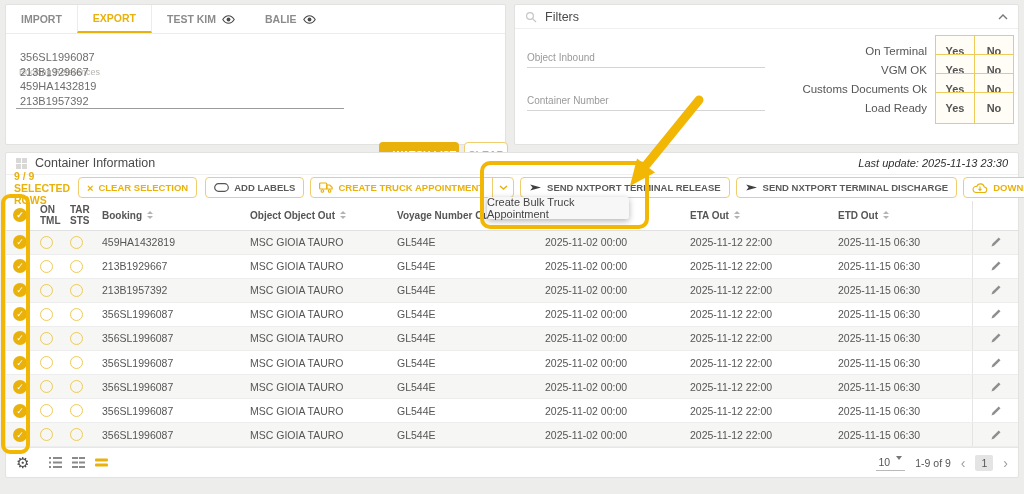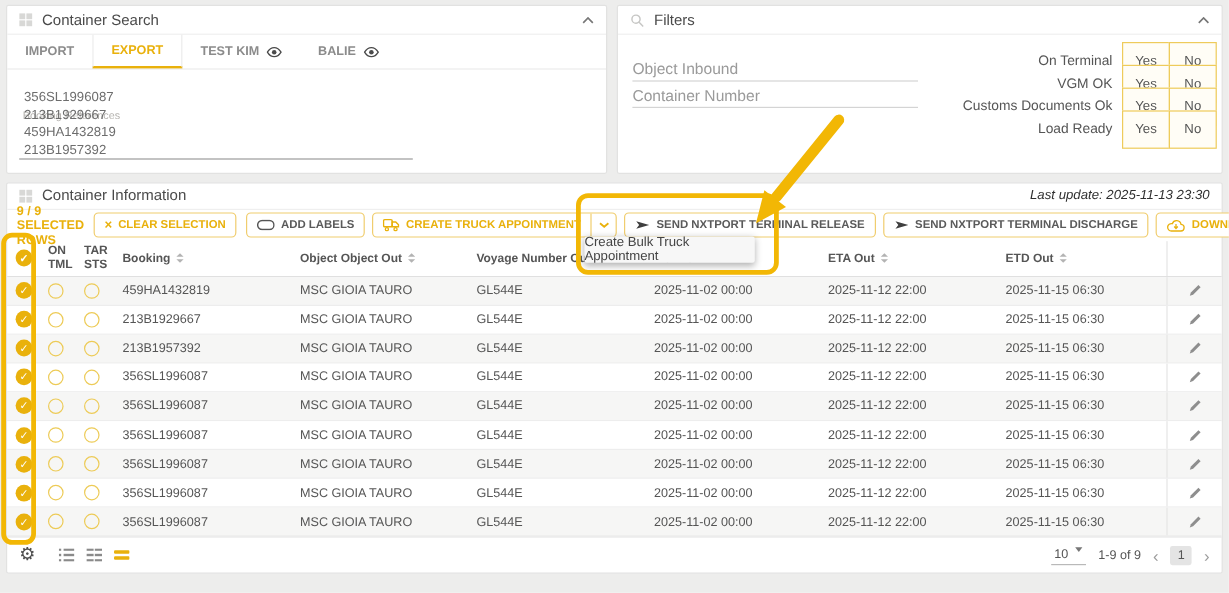--- a/index.html
+++ b/index.html
@@ -54,32 +54,32 @@
     position: absolute; display: flex; align-items: center; justify-content: center;
     background: #fff; color: #e9b10c; font-size: 10.5px; font-weight: bold;
     border: 1.5px solid #f0cd6e; border-radius: 4px; cursor: pointer;
   }
   #watch-list-btn { left: 373px; top: 108px; width: 80px; height: 25px; }
   #clear-btn { left: 458px; top: 108px; width: 44px; height: 25px; }
   
   #filters { left: 514px; top: 4px; width: 505px; height: 141px; }
   .filter-inputs { position: absolute; left: 12px; top: 42px; display: flex; flex-direction: column; }
   .filter-inputs input {
-    width: 238px; height: 21px; margin-bottom: 1px;
+    width: 238px; height: 21px; margin-bottom: 22px;
     border: none; border-bottom: 1px solid #d4d4d4;
-    font-size: 13px; color: #555; background: transparent; outline: none;
+    font-size: 10px; color: #555; background: transparent; outline: none;
     font-family: "Liberation Sans", sans-serif;
   }
   .filter-inputs input::placeholder { color: #9a9a9a; }
   .toggles { position: absolute; right: 4px; top: 37px; }
   .trow-t { display: flex; align-items: center; height: 20px; margin-top: -1px; }
   .trow-t .tlabel { width: 130px; text-align: right; margin-right: 8px; font-size: 11.5px; color: #555; }
   .ynbox {
     width: 40px; height: 32px; display: flex; align-items: center; justify-content: center;
-    border: 1px solid #eecb5b; background: #fffdf6; font-size: 11px; color: #555; cursor: pointer;
+    border: 1px solid #eecb5b; background: #fffdf6; font-size: 11px; color: #555; cursor: pointer; font-weight: bold;
   }
   .ynbox + .ynbox { margin-left: -1px; }
   
   #container-info { left: 5px; top: 152px; width: 1014px; height: 326px; display: flex; flex-direction: column; }
   #container-info .phead { height: 22px; }
   .lastupdate { margin-left: auto; font-style: italic; font-size: 11px; color: #2f2f2f; }
   .toolbar { display: flex; align-items: center; height: 26px; padding: 0 8px; gap: 8px; }
   .sel-count { color: #e9b10c; font-size: 10.5px; font-weight: bold; }
   .tbtn {
     display: flex; align-items: center; gap: 5px;
@@ -130,34 +130,20 @@
   .ann { position: absolute; border: 4px solid #f2b705; pointer-events: none; z-index: 50; }
   #ann-col { left: 1px; top: 194px; width: 29px; height: 260px; border-radius: 9px; }
   #ann-btn { left: 480px; top: 161px; width: 169px; height: 68px; border-radius: 10px; }
   #ann-arrow { position: absolute; left: 0; top: 0; width: 1024px; height: 494px; pointer-events: none; z-index: 51; }
   svg { display: block; }
 </style>
 </head>
 <body>
 
 <div class="panel" id="container-search">
-  <div class="phead">
-    <svg width="11" height="11" viewBox="0 0 11 11">
-        <rect x="0" y="0" width="5" height="5" fill="#d8d8d6"></rect>
-        <rect x="6" y="0" width="5" height="5" fill="#d8d8d6"></rect>
-        <rect x="0" y="6" width="5" height="5" fill="#d8d8d6"></rect>
-        <rect x="6" y="6" width="5" height="5" fill="#d8d8d6"></rect>
-      </svg>
-    <span>Container Search</span>
-    <span class="chev">
-        <svg width="10" height="6" viewBox="0 0 10 6">
-          <polyline points="1,5 5,1 9,5" fill="none" stroke="#777" stroke-width="1.4"></polyline>
-        </svg>
-      </span>
-  </div>
   <div class="tabs">
     <div class="tab">
         <span>IMPORT</span>
       </div>
     <div class="tab active">
         <span>EXPORT</span>
       </div>
     <div class="tab">
         <span>TEST KIM</span>
       <svg width="13" height="9" viewBox="0 0 13 9">

